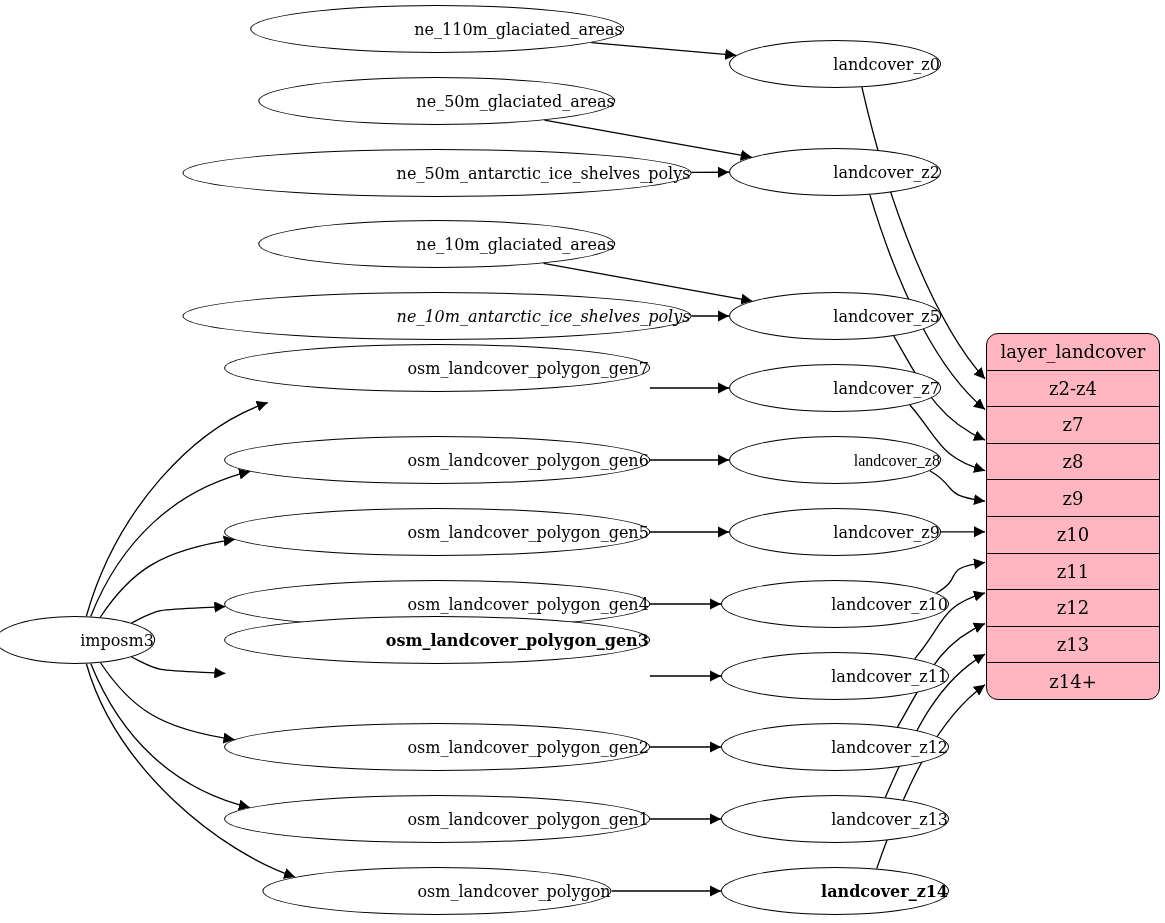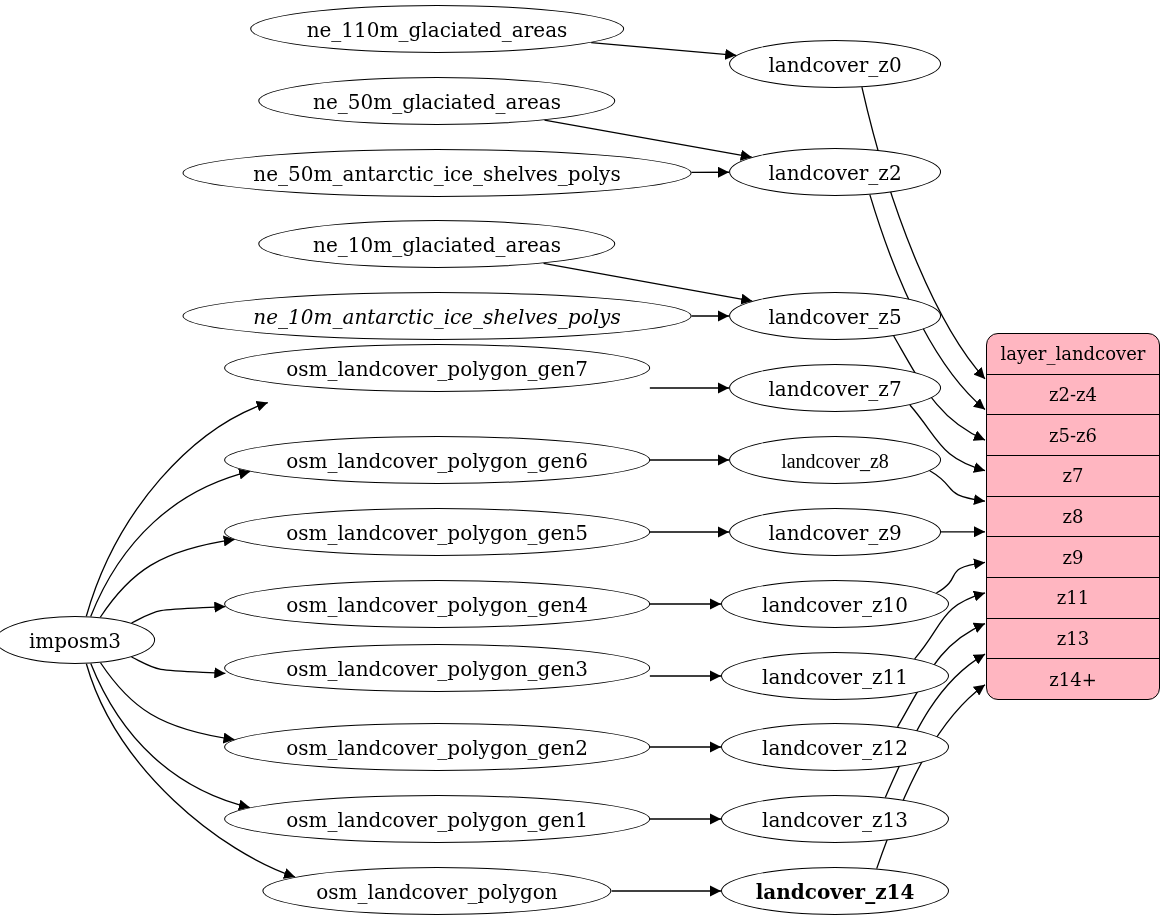--- a/index.html
+++ b/index.html
@@ -7,23 +7,23 @@
     --record-fill:#ffb6c1; --text:#000000;
   }
   html,body{margin:0;padding:0;background:var(--bg);}
   #canvas{
     position:relative;width:1165px;height:923px;background:var(--bg);
     font-family:"DejaVu Serif","Liberation Serif",serif;color:var(--text);
     overflow:hidden;
   }
   #edge-layer{position:absolute;left:0;top:0;width:1165px;height:923px;}
   .node{
-    position:absolute;height:48px;line-height:48px;text-align:center;
+    position:absolute;height:48px;line-height:48px;text-align:right;
     background:var(--node-fill);border:1.4px solid var(--stroke);
-    border-radius:50%;font-size:20px;white-space:nowrap;
+    border-radius:50%;font-size:16px;white-space:nowrap;
     transform:translate(-50%,-50%);box-sizing:border-box;
   }
   #record{
     position:absolute;box-sizing:border-box;
     background:var(--record-fill);border:1.4px solid var(--stroke);
     border-radius:12px;display:flex;flex-direction:column;
     font-size:18px;text-align:center;
   }
   .rrow{flex:1;display:flex;align-items:center;justify-content:center;box-sizing:border-box;}
   .rrow + .rrow{border-top:1.4px solid var(--stroke);}
@@ -78,41 +78,42 @@
       <div class="node" style="left: 75px; top: 640px; width: 159.784px;">imposm3</div>
       <div class="node" style="left: 437px; top: 29px; width: 373.641px;">ne_110m_glaciated_areas</div>
       <div class="node" style="left: 437px; top: 101px; width: 357.492px;">ne_50m_glaciated_areas</div>
       <div class="node" style="left: 437px; top: 173px; width: 508.935px;">ne_50m_antarctic_ice_shelves_polys</div>
       <div class="node" style="left: 437px; top: 244px; width: 357.492px;">ne_10m_glaciated_areas</div>
       <div class="node" style="left: 437px; top: 316px; width: 508.935px; font-style: italic;">ne_10m_antarctic_ice_shelves_polys</div>
       <div class="node" style="left: 437px; top: 368px; width: 425.701px;">osm_landcover_polygon_gen7</div>
       <div class="node" style="left: 437px; top: 460px; width: 425.701px;">osm_landcover_polygon_gen6</div>
       <div class="node" style="left: 437px; top: 532px; width: 425.701px;">osm_landcover_polygon_gen5</div>
       <div class="node" style="left: 437px; top: 604px; width: 425.701px;">osm_landcover_polygon_gen4</div>
-      <div class="node" style="left: 437px; top: 668px; width: 425.701px;">osm_landcover_polygon_gen3</div>
+      <div class="node" style="left: 437px; top: 640px; width: 425.701px; font-weight: bold;">osm_landcover_polygon_gen3</div>
       <div class="node" style="left: 437px; top: 747px; width: 425.701px;">osm_landcover_polygon_gen2</div>
       <div class="node" style="left: 437px; top: 819px; width: 425.701px;">osm_landcover_polygon_gen1</div>
       <div class="node" style="left: 437px; top: 891px; width: 349.253px;">osm_landcover_polygon</div>
       <div class="node" style="left: 835px; top: 64px; width: 211.866px;">landcover_z0</div>
       <div class="node" style="left: 835px; top: 172px; width: 211.866px;">landcover_z2</div>
       <div class="node" style="left: 835px; top: 316px; width: 211.866px;">landcover_z5</div>
       <div class="node" style="left: 835px; top: 388px; width: 211.866px;">landcover_z7</div>
       <div class="node" style="left: 835px; top: 460px; width: 211.866px; font-family: Liberation Serif, serif;">landcover_z8</div>
       <div class="node" style="left: 835px; top: 532px; width: 211.866px;">landcover_z9</div>
       <div class="node" style="left: 835px; top: 604px; width: 228.015px;">landcover_z10</div>
       <div class="node" style="left: 835px; top: 676px; width: 228.015px;">landcover_z11</div>
       <div class="node" style="left: 835px; top: 747px; width: 228.015px;">landcover_z12</div>
       <div class="node" style="left: 835px; top: 819px; width: 228.015px;">landcover_z13</div>
       <div class="node" style="left: 835px; top: 891px; width: 228.015px; font-weight: bold;">landcover_z14</div>
     </div>
 
   <div id="record" style="left: 986px; top: 333px; width: 174px; height: 367px;">
     <div class="rrow">layer_landcover</div>
       <div class="rrow">z2-z4</div>
-      <div class="rrow">z5-z6</div>
       <div class="rrow">z7</div>
       <div class="rrow">z8</div>
       <div class="rrow">z9</div>
+      <div class="rrow">z10</div>
       <div class="rrow">z11</div>
+      <div class="rrow">z12</div>
       <div class="rrow">z13</div>
       <div class="rrow">z14+</div>
     </div>
 </div>
 
 </body></html>

